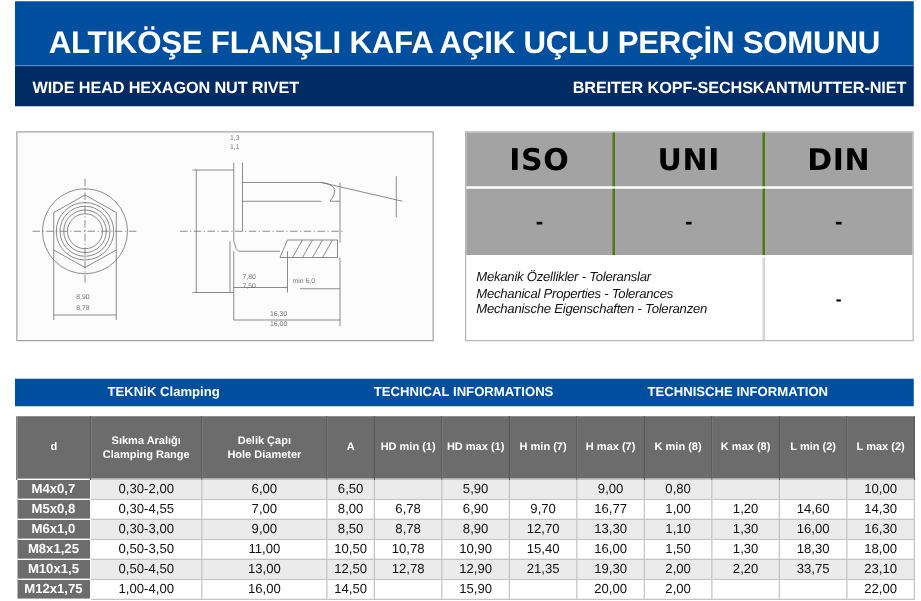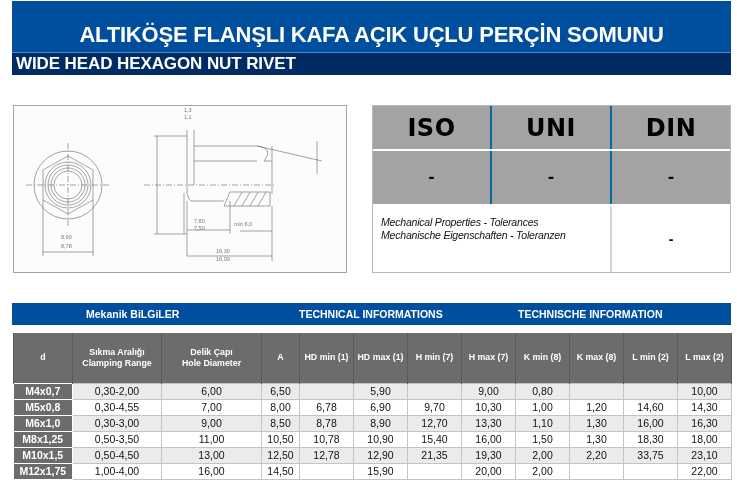--- a/index.html
+++ b/index.html
@@ -2,51 +2,51 @@
 <html><head>
 <meta charset="utf-8">
 <style>
   * { box-sizing: border-box; margin: 0; padding: 0; }
   html, body { width: 737px; height: 481px; background: #ffffff; overflow: hidden; }
   body { position: relative; font-family: "Liberation Sans", sans-serif; }
 
   .title-bar {
     position: absolute; left: 12px; top: 1px; width: 719px; height: 51px;
     background: #004f9f; color: #ffffff;
-    font-family: "Liberation Sans", sans-serif; font-weight: bold; font-size: 22px;
+    font-family: "Liberation Sans", sans-serif; font-weight: bold; font-size: 25px;
     display: flex; align-items: center; justify-content: center;
     padding-top: 16px; letter-spacing: -0.2px;
   }
   .sub-bar {
-    position: absolute; left: 12px; top: 52px; width: 719px; height: 23px;
+    position: absolute; left: 12px; top: 52px; width: 719px; height: 33px;
     background: #002b63; color: #ffffff; border-top: 1px solid #5a86c0;
-    font-weight: bold; font-size: 17px;
+    font-weight: bold; font-size: 13px;
     display: flex; align-items: center; justify-content: space-between;
-    padding: 0 6px 0 4px; letter-spacing: -0.1px;
+    padding: 0 6px 0 14px; letter-spacing: -0.1px;
   }
 
   .drawing {
     position: absolute; left: 13px; top: 105px; width: 334px; height: 168px;
     border: 1px solid #a3a3a3; background: #fcfcfc;
   }
   .drawing svg { position: absolute; left: 0; top: 0; }
 
   .std-box {
     position: absolute; left: 372px; top: 105px; width: 359px; height: 168px;
     border: 1px solid #b9b9b9; background: #ffffff;
   }
   .std-head, .std-val {
     position: absolute; left: 0; width: 357px; display: flex;
   }
   .std-head { top: 0; height: 43px; }
   .std-val { top: 45px; height: 53px; }
   .std-cell {
     background: #a3a3a3; color: #000; font-weight: bold;
     display: flex; align-items: center; justify-content: center;
-    border-right: 2px solid #0369a1;
+    border-right: 2px solid #4d7c0f;
   }
   .std-cell:last-child { border-right: none; }
   .std-head .std-cell { font-size: 24px; font-family: "DejaVu Sans", sans-serif; letter-spacing: 0.5px; }
   .std-val .std-cell { font-size: 18px; }
   .c1 { width: 119px; } .c2 { width: 120px; } .c3 { width: 118px; }
   .std-info {
     position: absolute; left: 0; top: 100px; width: 357px; height: 66px; display: flex;
   }
   .std-info-text {
     width: 239px; border-right: 2px solid #d6d6d6; padding: 10px 0 0 8px;
@@ -86,20 +86,21 @@
   table.spec tr.even td { background: #ffffff; }
 </style>
 </head>
 <body>
 
 <div class="title-bar">
   <span>ALTIKÖŞE FLANŞLI KAFA AÇIK UÇLU PERÇİN SOMUNU</span>
 </div>
 <div class="sub-bar">
   <span>WIDE HEAD HEXAGON NUT RIVET</span>
+  <span>BREITER KOPF-SECHSKANTMUTTER-NIET</span>
 </div>
 
 <div class="drawing">
   <svg width="334" height="168" viewBox="0 0 334 168" font-family="Liberation Sans, sans-serif" font-size="5.5" fill="none" stroke="#666" stroke-width="0.6">
 
     <g>
       <line x1="12" y1="79" x2="96" y2="79" stroke-dasharray="6,2,1,2"></line>
       <line x1="54" y1="37" x2="54" y2="121" stroke-dasharray="6,2,1,2"></line>
       <circle cx="54" cy="79" r="34"></circle>
       <polygon points="54,50 79,64 79,94 54,108 29,94 29,64"></polygon>
@@ -159,29 +160,30 @@
     <div class="std-cell c2">UNI</div>
     <div class="std-cell c3">DIN</div>
   </div>
   <div class="std-val">
     <div class="std-cell c1">-</div>
     <div class="std-cell c2">-</div>
     <div class="std-cell c3">-</div>
   </div>
   <div class="std-info">
     <div class="std-info-text">
+      <div>Mekanik Özellikler - Toleranslar</div>
       <div>Mechanical  Properties - Tolerances</div>
       <div>Mechanische Eigenschaften - Toleranzen</div>
     </div>
     <div class="std-info-val">-</div>
   </div>
 </div>
 
 <div class="tech-bar">
-  <span style="left:74px">Mekanik BiLGiLER</span>
+  <span style="left:74px">TEKNiK Clamping</span>
   <span style="left:287px">TECHNICAL INFORMATIONS</span>
   <span style="left:506px">TECHNISCHE INFORMATION</span>
 </div>
 
 <table class="spec">
   <colgroup>
     <col style="width:59px">
       <col style="width:89px">
       <col style="width:100px">
       <col style="width:38px">
@@ -226,21 +228,21 @@
       <td>10,00</td>
     </tr>
     <tr class="even">
       <td class="dcol">M5x0,8</td>
       <td>0,30-4,55</td>
       <td>7,00</td>
       <td>8,00</td>
       <td>6,78</td>
       <td>6,90</td>
       <td>9,70</td>
-      <td>10,30</td>
+      <td>16,77</td>
       <td>1,00</td>
       <td>1,20</td>
       <td>14,60</td>
       <td>14,30</td>
     </tr>
     <tr class="odd">
       <td class="dcol">M6x1,0</td>
       <td>0,30-3,00</td>
       <td>9,00</td>
       <td>8,50</td>

